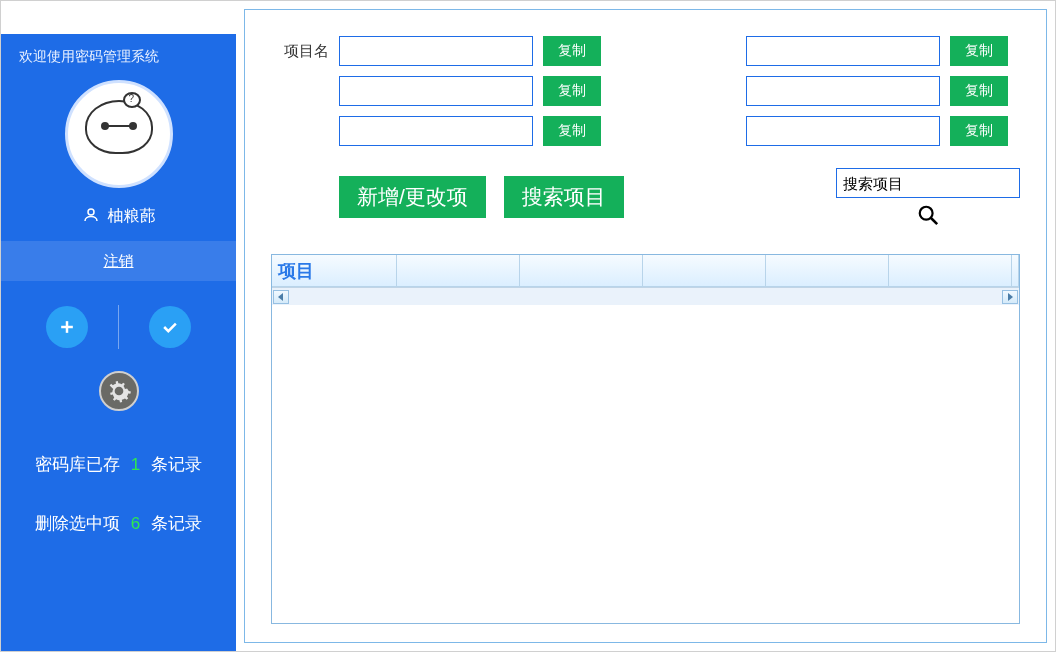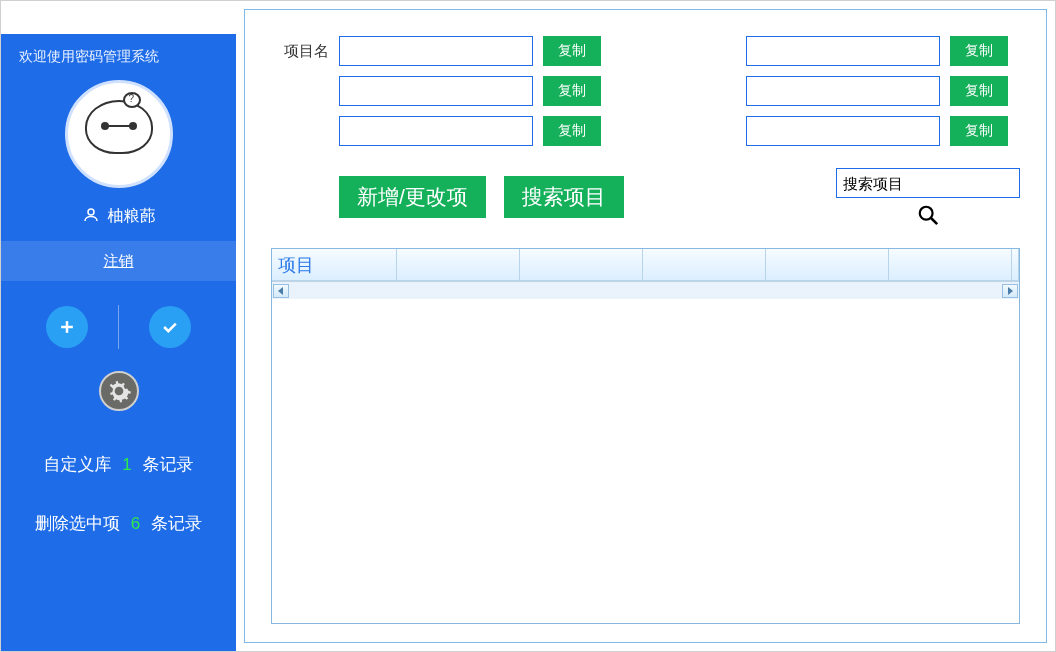--- a/index.html
+++ b/index.html
@@ -49,21 +49,21 @@
     .txt-input { width: 194px; height: 30px; border: 1px solid #1e6ce7; padding: 2px 6px; font-size: 14px; outline: none; }
     .copy-btn { width: 58px; height: 30px; background: #14b05a; color: #fff; border: none; font-size: 14px; cursor: pointer; }
     
     .action-row { display: flex; align-items: center; gap: 18px; margin-top: 22px; padding-left: 68px; }
     .action-btn { padding: 0 18px; height: 42px; background: #14b05a; color: #fff; border: none; font-size: 21px; font-weight: 400; cursor: pointer; }
     .search-group { margin-left: auto; display: flex; align-items: center; gap: 6px; flex-direction: column; }
     .search-input { width: 184px; height: 30px; border: 1px solid #1e6ce7; padding: 2px 6px; font-size: 15px; outline: none; }
     .search-input::placeholder { color: #000; }
     .search-icon { cursor: pointer; width: 22px; height: 22px; }
     
-    .grid-wrap { flex: 1; margin-top: 22px; border: 1px solid #88b8e0; display: flex; flex-direction: column; min-height: 0; background: #fff; }
+    .grid-wrap { flex: 1; margin-top: 28px; border: 1px solid #88b8e0; display: flex; flex-direction: column; min-height: 0; background: #fff; font-weight: bold; }
     .grid-head { display: flex; background: linear-gradient(#f6fbff, #daeeff); height: 32px; }
     .gh-cell { border-right: 1px solid #b8d4ea; border-bottom: 1px solid #b8d4ea; display: flex; align-items: center; padding-left: 6px; font-size: 18px; color: #2a79e8; }
     .grid-body { flex: 1; overflow: hidden; }
     .grid-row { display: flex; height: 26px; }
     .gb-cell { border-right: 1px solid #e8e8e8; padding-left: 6px; font-size: 17px; font-family: "SimSun", serif; color: #000; display: flex; align-items: center; }
     .c0 { width: 128px; } .c1 { width: 126px; } .c2 { width: 126px; } .c3 { width: 126px; } .c4 { width: 126px; } .c5 { width: 126px; } .c6 { flex: 1; }
     
     .hscroll { height: 18px; border-top: 1px solid #c0d4e6; background: #eaf2fb; display: flex; align-items: center; padding: 0 1px; }
     .hs-btn { width: 16px; height: 14px; border: 1px solid #97c0e2; background: linear-gradient(#f1f9ff,#d4eaf9); display: flex; align-items: center; justify-content: center; cursor: pointer; }
     .hs-track { flex: 1; height: 14px; }
@@ -107,21 +107,21 @@
             <polyline points="5 12 10 17 19 8"></polyline>
           </svg>
       </button>
     </div>
     <button class="gear-btn">
       <svg width="26" height="26" viewBox="0 0 24 24">
           <path d="M12 8a4 4 0 100 8 4 4 0 000-8zm9 4l2 .5-.5 2-2-.3a9 9 0 01-1.2 2.9l1.2 1.6-1.4 1.4-1.6-1.2a9 9 0 01-2.9 1.2l.3 2-2 .5-.5-2a9 9 0 01-3-.9l-1.5 1.4-1.5-1.3 1.2-1.7a9 9 0 01-1.3-2.8l-2 .3-.5-2 2-.5a9 9 0 01.9-3L3.4 6.9l1.3-1.5 1.7 1.2a9 9 0 012.8-1.3l-.3-2 2-.5.5 2a9 9 0 013 .9l1.5-1.4 1.5 1.3-1.2 1.7a9 9 0 011.3 2.8l2-.3z"></path>
         </svg>
     </button>
     <div class="stat-line">
-      <span>自定义库</span>
+      <span>密码库已存</span>
       <span class="stat-num">1</span>
       <span>条记录</span>
     </div>
     <div class="stat-line stat-line2">
       <span>删除选中项</span>
       <span class="stat-num">6</span>
       <span>条记录</span>
     </div>
   </aside>
 

